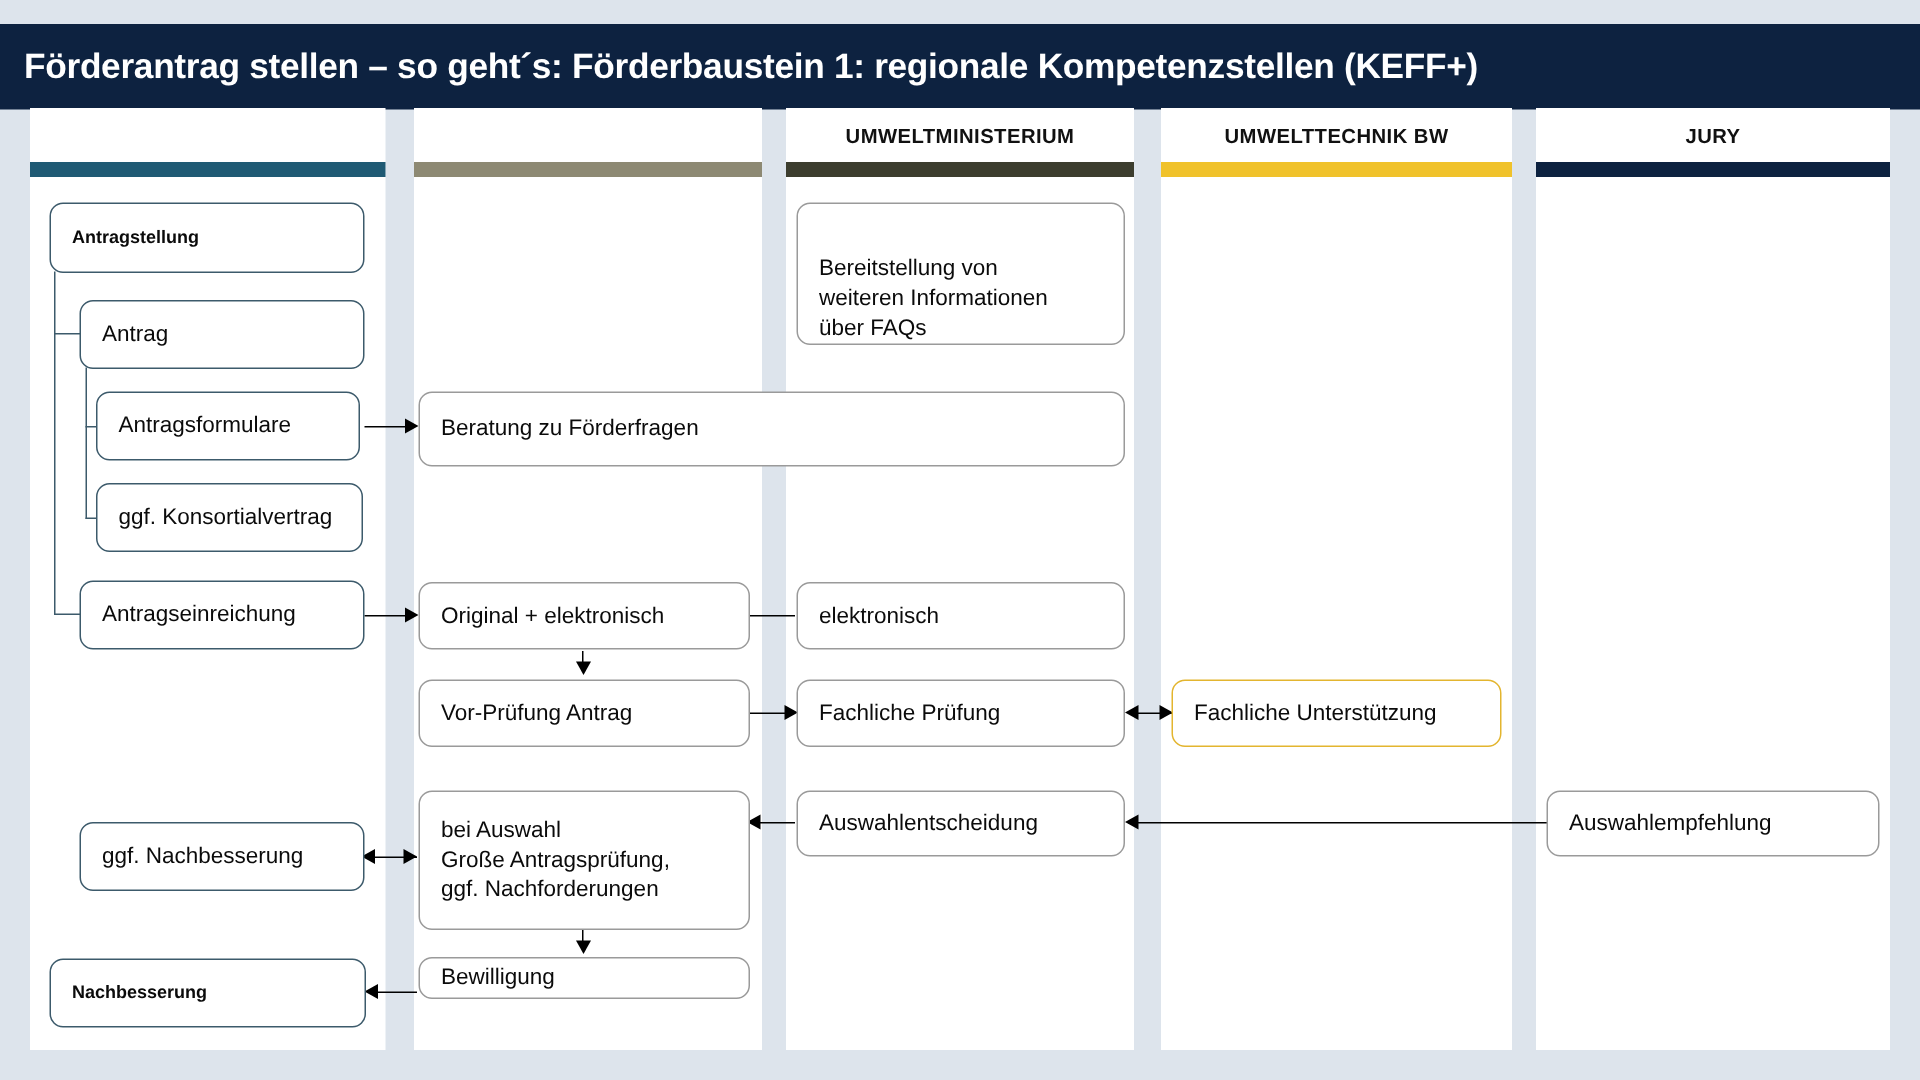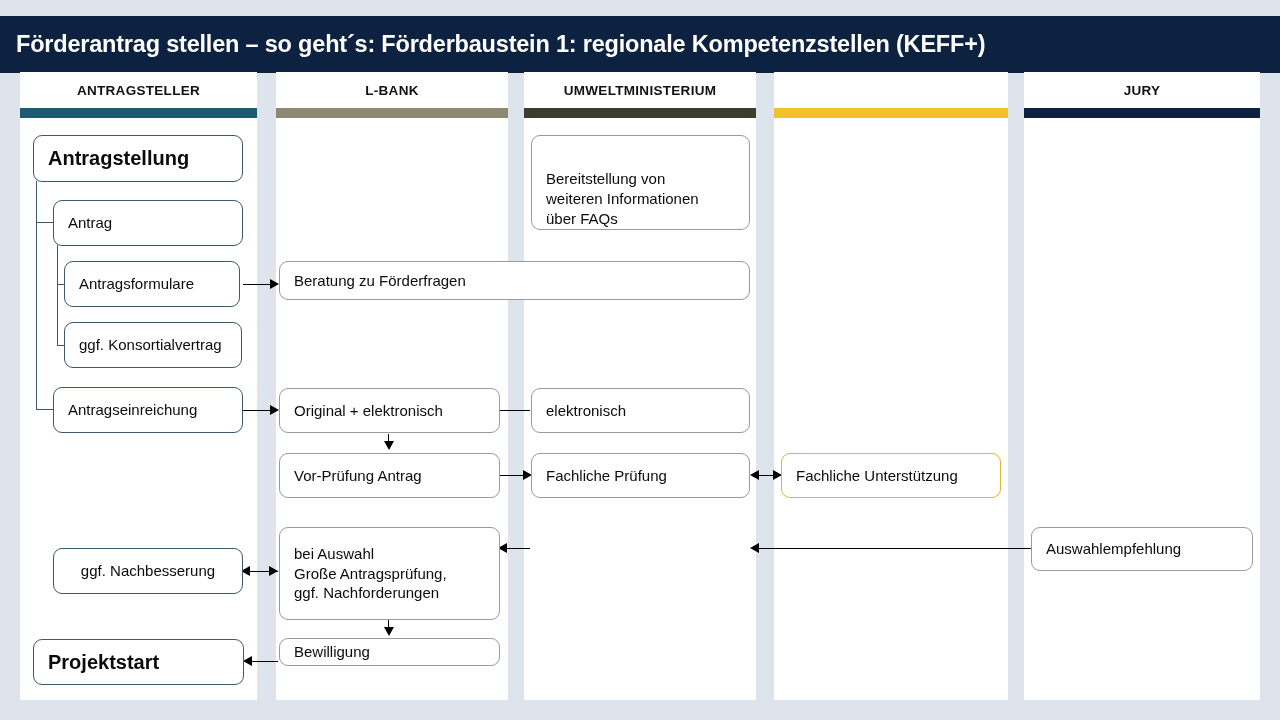--- a/index.html
+++ b/index.html
@@ -76,21 +76,21 @@
     z-index: 5;
   }
   .node .label {
     font-size: 15px;
     color: #0b0b0b;
     line-height: 1.33;
     white-space: pre-line;
   }
   .node.teal { border: 1.6px solid #3c5a6b; }
   .node.gold { border: 1.4px solid #e3b52f; }
-  .node.bold .label { font-weight: bold; font-size: 20px; }
+  .node.bold .label { font-weight: bold; font-size: 12px; }
 
   
   .conn {
     position: absolute;
     background: #000000;
     z-index: 3;
   }
   .conn.h { height: 1.4px; }
   .conn.v { width: 1.4px; }
   .conn.teal-line { background: #3c5a6b; }
@@ -119,41 +119,38 @@
 </head>
 <body>
 
 <div id="page">
 
   <div id="title-bar">
     <div id="title-text">Förderantrag stellen – so geht´s: Förderbaustein 1: regionale Kompetenzstellen (KEFF+)</div>
   </div>
 
   <div class="lane" style="left:20px;  width:237px;">
-    <div class="lane-head">
-      <span class="lane-head-label">ANTRAGSTELLER</span>
-    </div>
     <div class="lane-accent" style="background:#1f5a74;"></div>
   </div>
 
   <div class="lane" style="left:276px; width:232px;">
-    <div class="lane-head">
-      <span class="lane-head-label">L-BANK</span>
-    </div>
     <div class="lane-accent" style="background:#8d8973;"></div>
   </div>
 
   <div class="lane" style="left:524px; width:232px;">
     <div class="lane-head">
       <span class="lane-head-label">UMWELTMINISTERIUM</span>
     </div>
     <div class="lane-accent" style="background:#3c3d2e;"></div>
   </div>
 
   <div class="lane" style="left:774px; width:234px;">
+    <div class="lane-head">
+      <span class="lane-head-label">UMWELTTECHNIK BW</span>
+    </div>
     <div class="lane-accent" style="background:#f0c22b;"></div>
   </div>
 
   <div class="lane" style="left:1024px; width:236px;">
     <div class="lane-head">
       <span class="lane-head-label">JURY</span>
     </div>
     <div class="lane-accent" style="background:#0d2240;"></div>
   </div>
 
@@ -212,29 +209,29 @@
   </div>
 
   <div class="node teal" style="left:64px; top:322px; width:178px; height:46px;">
     <span class="label">ggf. Konsortialvertrag</span>
   </div>
 
   <div class="node teal" style="left:53px; top:387px; width:190px; height:46px;">
     <span class="label">Antragseinreichung</span>
   </div>
 
-  <div class="node teal" style="left:53px; top:548px; width:190px; height:46px;justify-content:center;">
+  <div class="node teal" style="left:53px; top:548px; width:190px; height:46px;">
     <span class="label">ggf. Nachbesserung</span>
   </div>
 
   <div class="node teal bold" style="left:33px; top:639px; width:211px; height:46px;">
-    <span class="label">Projektstart</span>
-  </div>
-
-  <div class="node" style="left:279px; top:261px; width:471px; height:39px;">
+    <span class="label">Nachbesserung</span>
+  </div>
+
+  <div class="node" style="left:279px; top:261px; width:471px; height:50px;">
     <span class="label">Beratung zu Förderfragen</span>
   </div>
 
   <div class="node" style="left:279px; top:388px; width:221px; height:45px;">
     <span class="label">Original + elektronisch</span>
   </div>
 
   <div class="node" style="left:279px; top:453px; width:221px; height:45px;">
     <span class="label">Vor-Prüfung Antrag</span>
   </div>
@@ -256,20 +253,23 @@
   </div>
 
   <div class="node" style="left:531px; top:388px; width:219px; height:45px;">
     <span class="label">elektronisch</span>
   </div>
 
   <div class="node" style="left:531px; top:453px; width:219px; height:45px;">
     <span class="label">Fachliche Prüfung</span>
   </div>
 
+  <div class="node" style="left:531px; top:527px; width:219px; height:44px;">
+    <span class="label">Auswahlentscheidung</span>
+  </div>
 
   <div class="node gold" style="left:781px; top:453px; width:220px; height:45px;">
     <span class="label">Fachliche Unterstützung</span>
   </div>
 
   <div class="node" style="left:1031px; top:527px; width:222px; height:44px;">
     <span class="label">Auswahlempfehlung</span>
   </div>
 
 </div>

